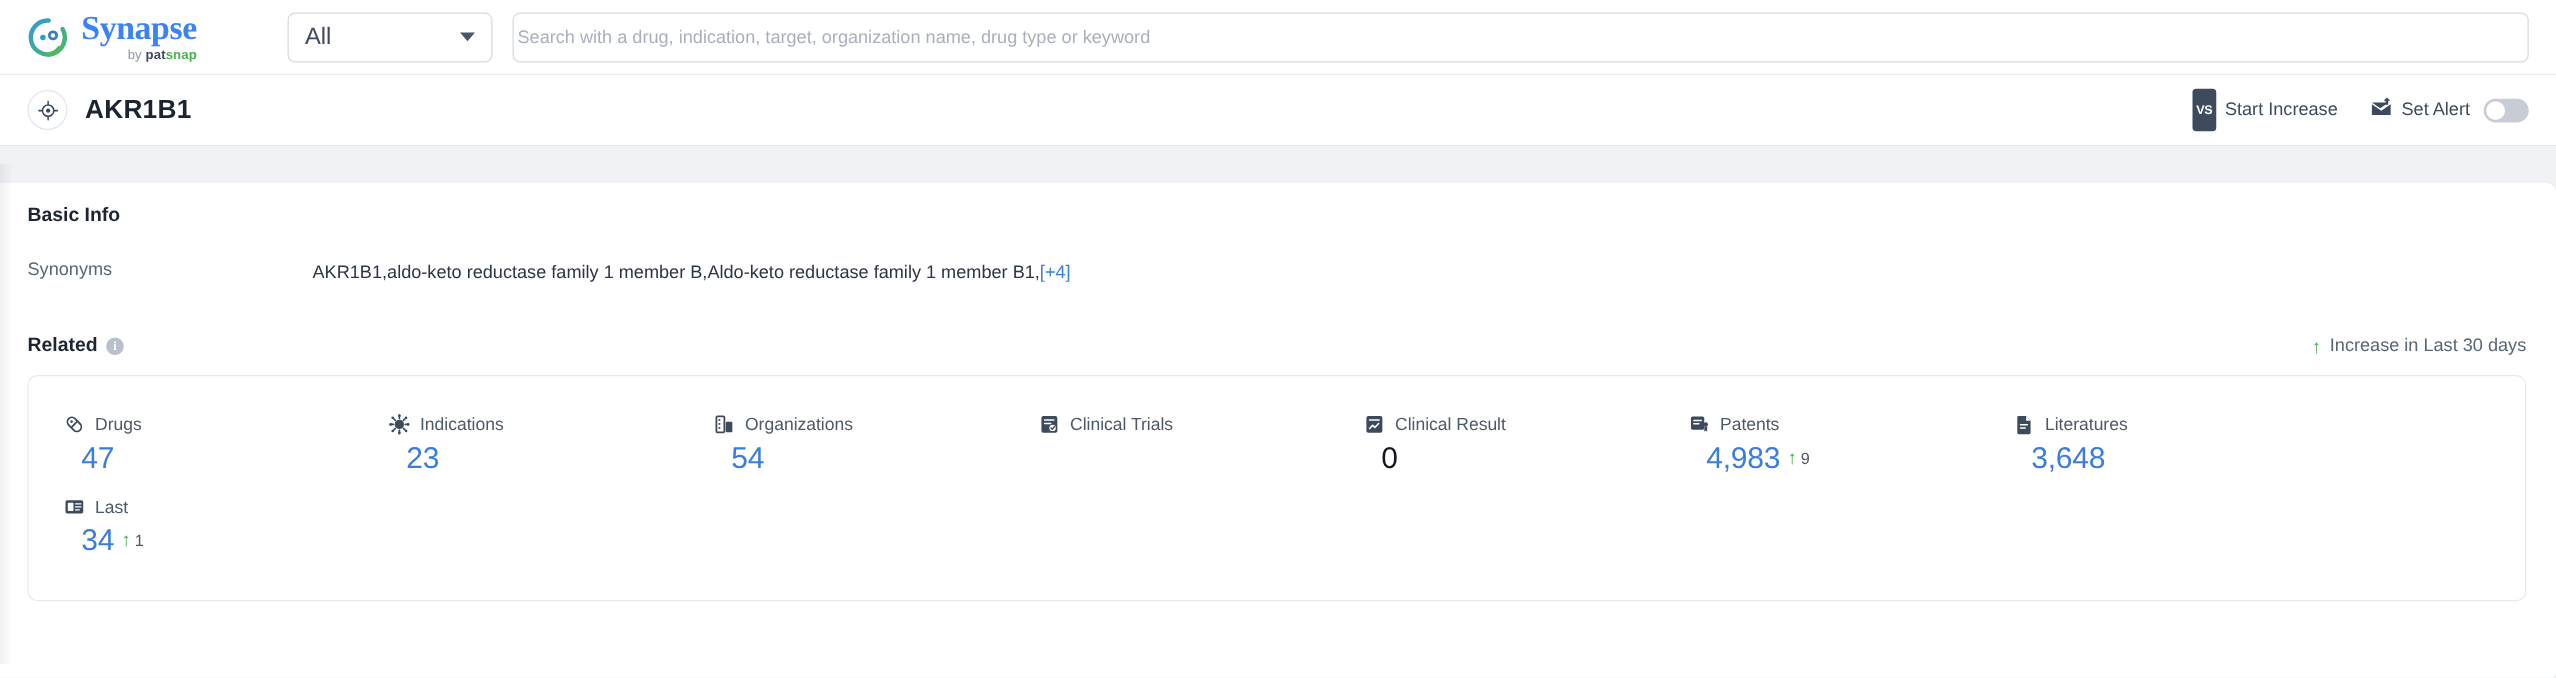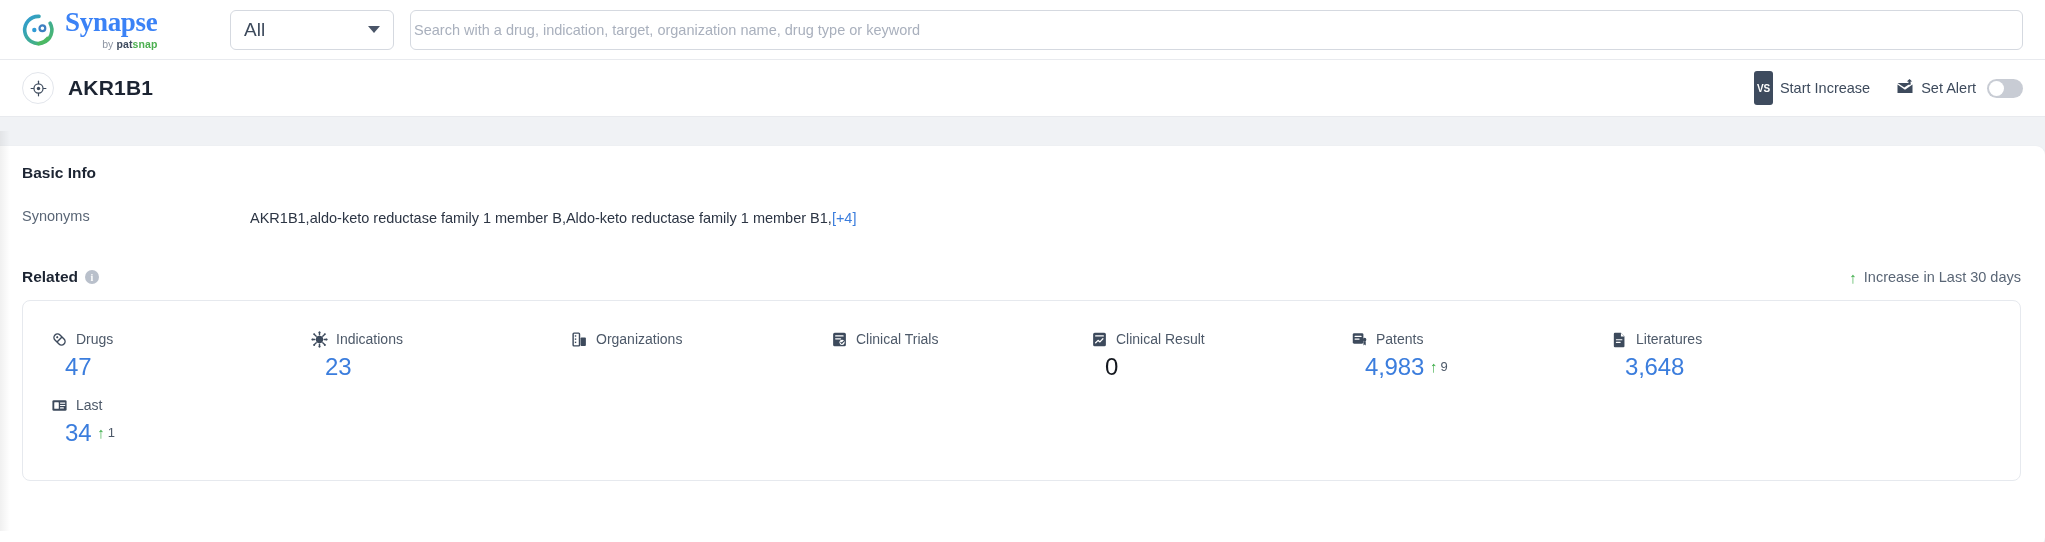--- a/index.html
+++ b/index.html
@@ -359,20 +359,23 @@
                   <rect x="3" y="3" width="9" height="18" rx="1.2" fill="none" stroke="#3d4a5c" stroke-width="2"></rect>
                   <rect x="13.5" y="9" width="7.5" height="12" rx="1.2" fill="#3d4a5c"></rect>
                   <g fill="#3d4a5c">
                     <rect x="5.4" y="6" width="2" height="2"></rect>
                     <rect x="5.4" y="10.5" width="2" height="2"></rect>
                     <rect x="5.4" y="15" width="2" height="2"></rect>
                   </g>
                 </svg></span>
               <span>Organizations</span>
             </div>
+            <div class="stat-value-row">
+              <span class="stat-value">54</span>
+            </div>
           </div>
           <div class="stat">
             <div class="stat-head">
               <span class="stat-icon"><svg viewBox="0 0 24 24" width="17" height="17">
                   <rect x="3" y="2.5" width="18" height="19" rx="2.2" fill="#3d4a5c"></rect>
                   <g stroke="#fff" stroke-width="1.8" stroke-linecap="round">
                     <line x1="6.6" y1="7" x2="17" y2="7"></line>
                     <line x1="6.6" y1="11" x2="13.5" y2="11"></line>
                   </g>
                   <circle cx="15.6" cy="16" r="3.6" fill="#fff"></circle>

